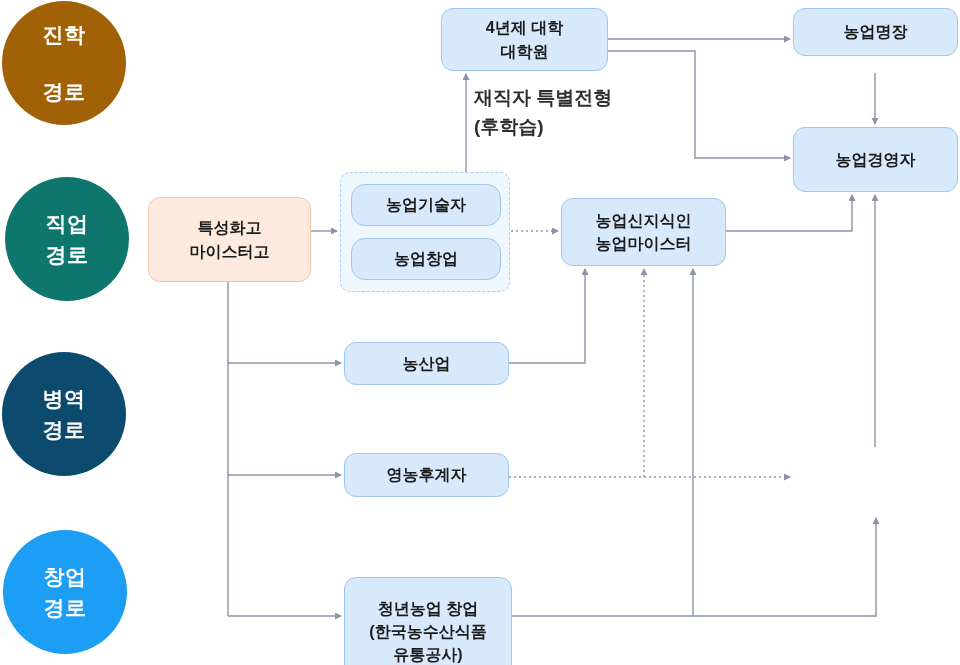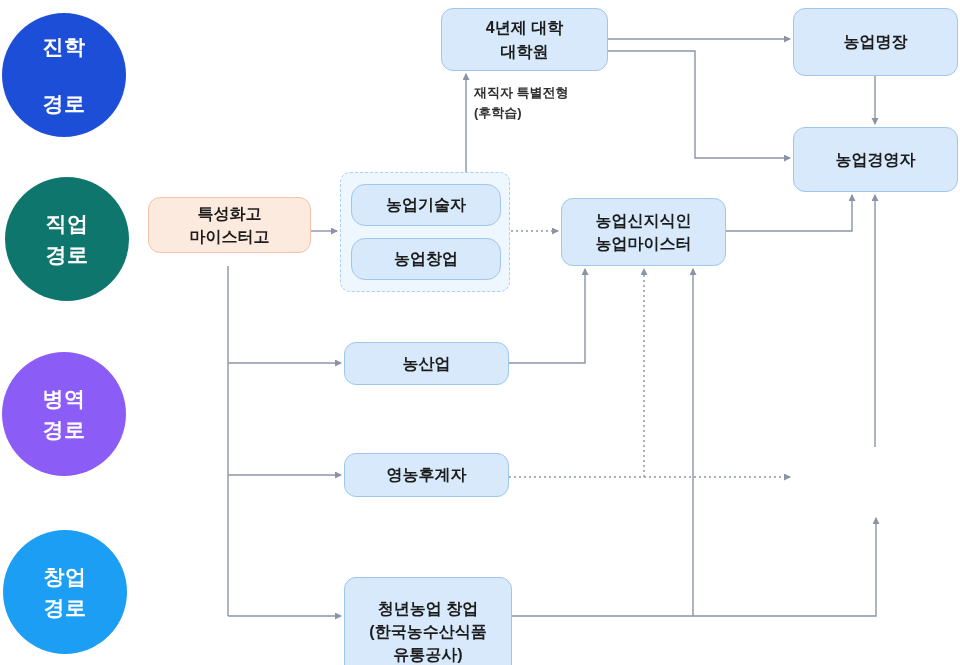--- a/index.html
+++ b/index.html
@@ -23,21 +23,21 @@
     font-size:16px; font-weight:600; color:#1c1c1c; text-align:center;
     line-height:1.45;
   }
   .node.inner { border-radius:14px; }
   .node.highlight { background:#fdeade; border-color:#f6c3ab; }
   .group-dashed {
     position:absolute; background:#eef6fe; border:1.5px dashed #abd0f4;
     border-radius:10px;
   }
   .note {
-    position:absolute; font-size:13px; font-weight:600; color:#2e2e2e;
+    position:absolute; font-size:19px; font-weight:600; color:#2e2e2e;
     line-height:1.55;
   }
   .note.center { text-align:center; }
 </style>
 </head>
 <body>
 
 <div class="canvas">
 
   <svg class="connectors" viewBox="0 0 960 665">
@@ -60,53 +60,53 @@
       <path d="M509 363 H585 V269" marker-end="url(#arr)"></path>
       <path d="M509 477 H790" stroke-dasharray="2 3" marker-end="url(#arr)"></path>
       <path d="M644 477 V269" stroke-dasharray="2 3" marker-end="url(#arr)"></path>
       <path d="M512 616 H876 V518" marker-end="url(#arr)"></path>
       <path d="M693 616 V269" marker-end="url(#arr)"></path>
       <path d="M875 447 V195" marker-end="url(#arr)"></path>
       <path d="M726 231 H852 V195" marker-end="url(#arr)"></path>
     </g>
   </svg>
 
-  <div class="legend-circle" style="left: 2px; top: 13px; background: #1d4ed8; gap: 25px;">
+  <div class="legend-circle" style="left: 2px; top: 1px; background: #a16207; gap: 25px;">
     <span>진학</span>
     <span>경로</span>
   </div>
   <div class="legend-circle" style="left: 5px; top: 177px; background: #0f766e;">
     <span>직업</span>
     <span>경로</span>
   </div>
-  <div class="legend-circle" style="left: 2px; top: 352px; background: #8b5cf6;">
+  <div class="legend-circle" style="left: 2px; top: 352px; background: #0c4a6e;">
     <span>병역</span>
     <span>경로</span>
   </div>
   <div class="legend-circle" style="left: 3px; top: 530px; background: rgb(27, 158, 243);">
     <span>창업</span>
     <span>경로</span>
   </div>
 
   <div class="group-dashed" style="left:340px; top:172px; width:170px; height:120px;"></div>
 
   <div class="node" style="left:441px; top:8px; width:167px; height:63px;">
     <span>4년제 대학</span>
     <span>대학원</span>
   </div>
 
-  <div class="node" style="left:793px; top:8px; width:165px; height:68px;">
+  <div class="node" style="left:793px; top:8px; width:165px; height:48px;">
     <span>농업명장</span>
   </div>
 
   <div class="node" style="left:793px; top:127px; width:165px; height:65px;">
     <span>농업경영자</span>
   </div>
 
-  <div class="node highlight" style="left:148px; top:197px; width:163px; height:56px;">
+  <div class="node highlight" style="left:148px; top:197px; width:163px; height:85px;">
     <span>특성화고</span>
     <span>마이스터고</span>
   </div>
 
   <div class="node inner" style="left:351px; top:238px; width:150px; height:42px;">
     <span>농업창업</span>
   </div>
 
   <div class="node inner" style="left:351px; top:184px; width:150px; height:42px;">
     <span>농업기술자</span>

